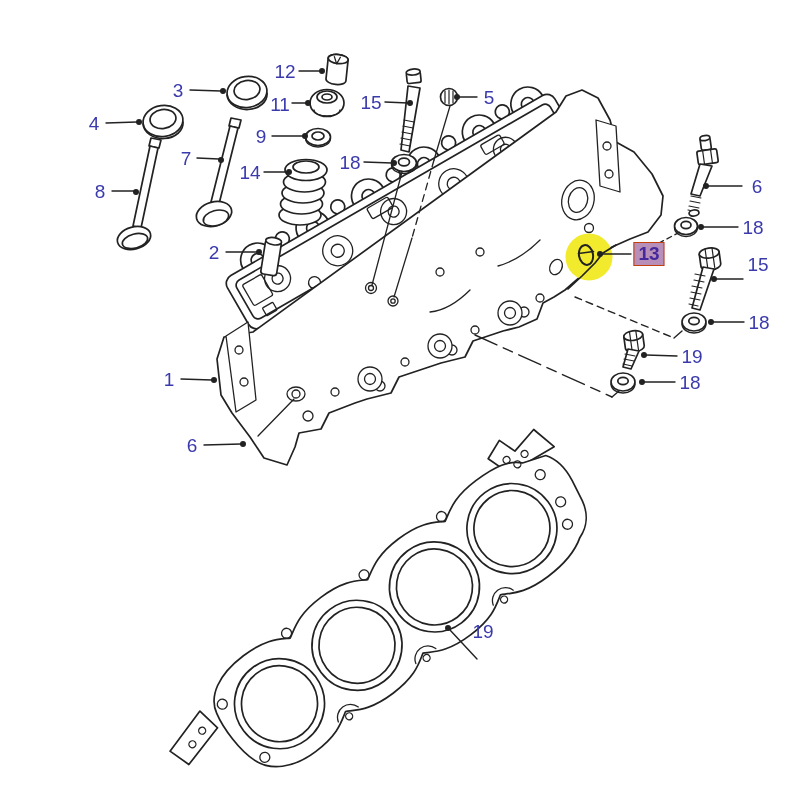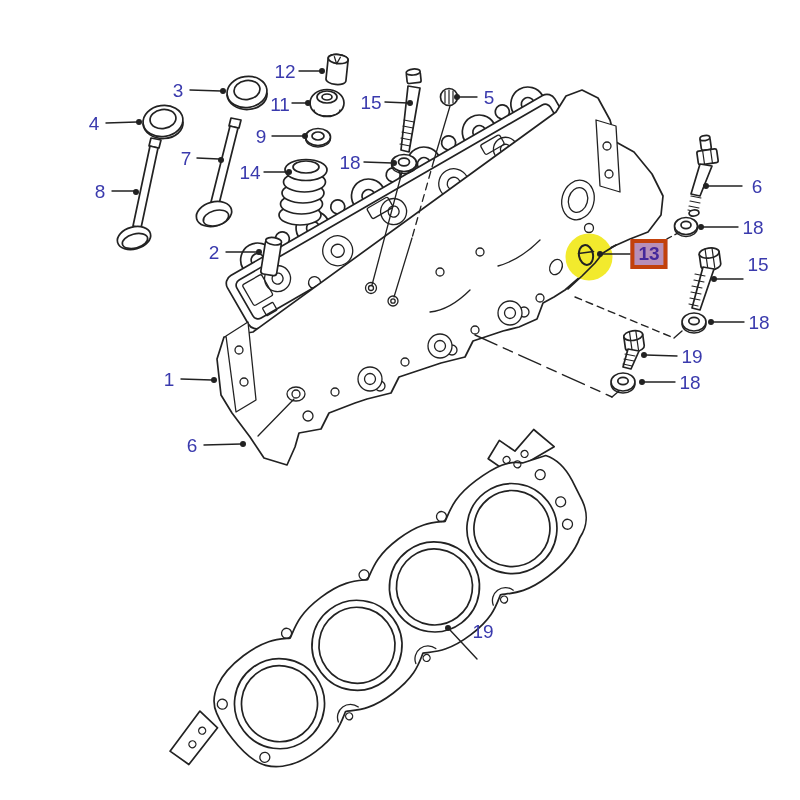--- a/index.html
+++ b/index.html
@@ -1,21 +1,21 @@
 <!DOCTYPE html>
 <html><head>
 <meta charset="utf-8">
 <style>
   html,body{margin:0;padding:0;background:#fff;}
   .stage{position:relative;width:800px;height:800px;background:#fff;overflow:hidden;
          font-family:"Liberation Sans",sans-serif;}
   .stage svg{position:absolute;left:0;top:0;}
   .callout{position:absolute;transform:translate(-50%,-50%);font-size:19px;line-height:1;
            color:#3a3aad;white-space:nowrap;cursor:pointer;user-select:none;}
-  .callout.badge{background:#b78fb9;border:4px solid #c2410c;color:#45289b;
+  .callout.badge{background:#b78fb9;border:1px solid #c2410c;color:#45289b;
                  padding:1px 4px 2px 4px;font-weight:bold;}
 </style>
 </head>
 <body>
 
 <div class="stage">
 <svg width="800" height="800" viewBox="0 0 800 800">
   <g stroke="#222" fill="none" stroke-width="1.7" stroke-linejoin="round" stroke-linecap="round">
 
     <g>

